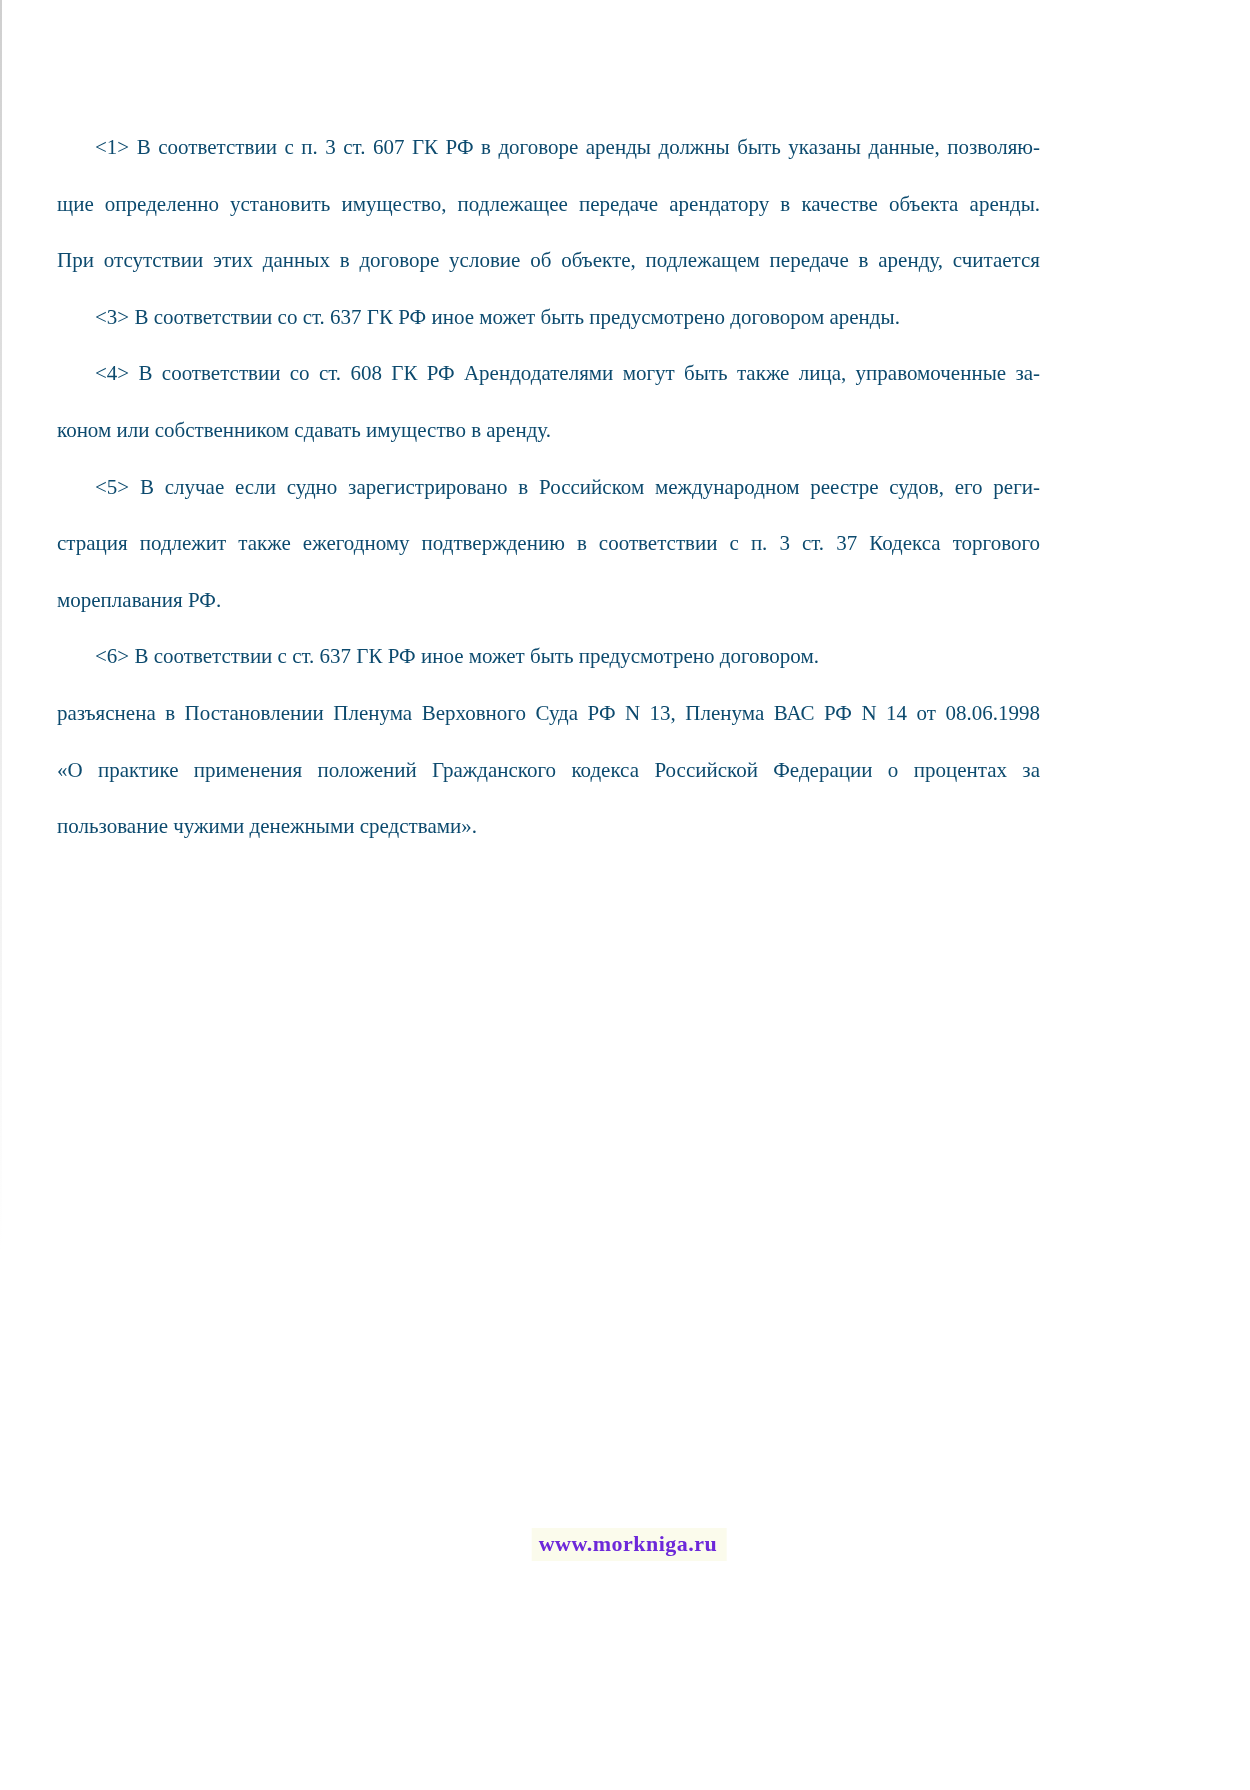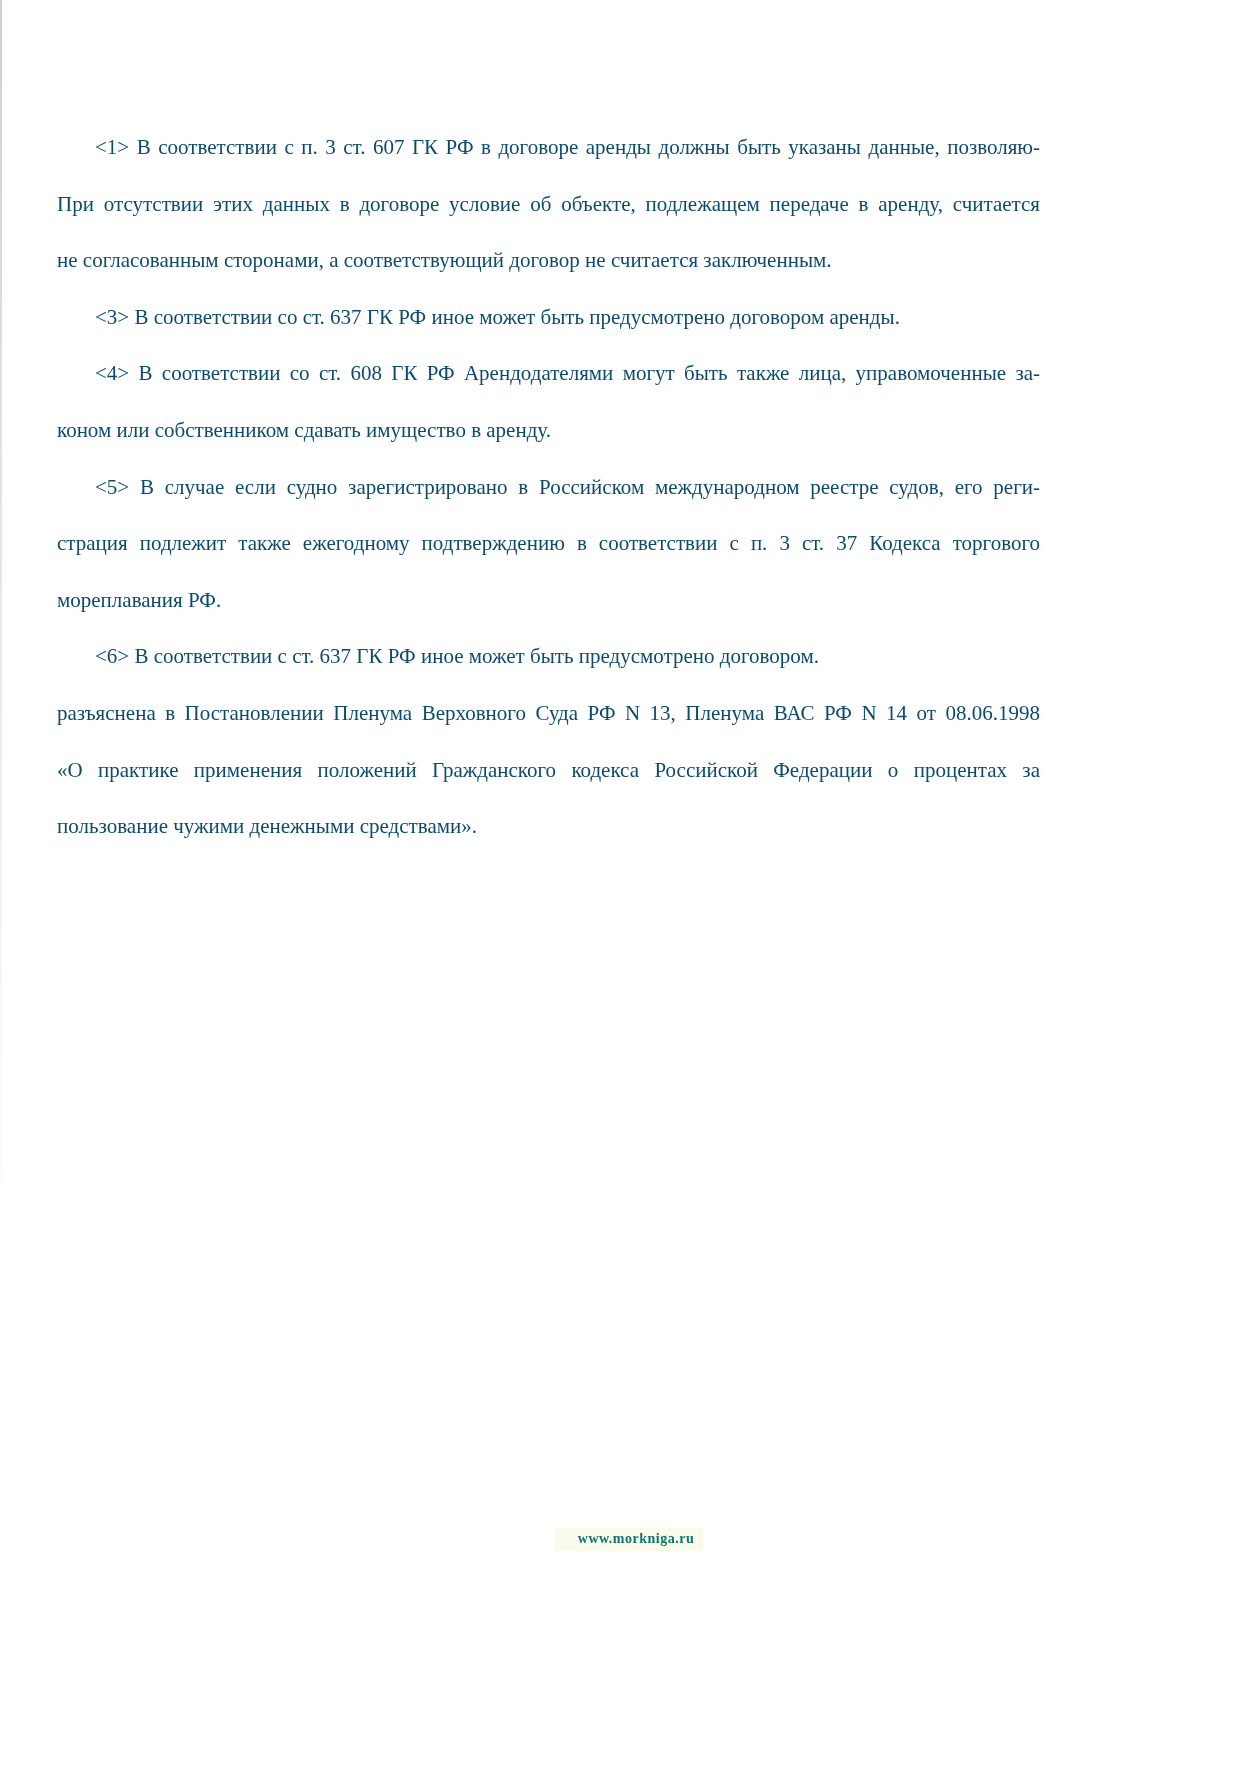--- a/index.html
+++ b/index.html
@@ -51,37 +51,37 @@
   .text-block .line.indent {
     text-indent: 38px;
   }
   .watermark {
     position: absolute;
     left: 50%;
     top: 1528px;
     transform: translateX(-50%);
     margin-left: 4px;
     background: #fbfbec;
-    color: #0f766e;
+    color: #6d28d9;
     font-weight: bold;
-    font-size: 14px;
+    font-size: 22px;
     letter-spacing: 0.5px;
-    padding: 3px 9px 4px 23px;
+    padding: 3px 9px 4px 7px;
     white-space: nowrap;
   }
 </style>
 </head>
 <body>
 
 <div class="page">
   <div class="scan-edge"></div>
   <div class="text-block">
       <div class="line fill indent">&lt;1&gt; В соответствии с п. 3 ст. 607 ГК РФ в договоре аренды должны быть указаны данные, позволяю-</div>
+      <div class="line fill">щие определенно установить имущество, подлежащее передаче арендатору в качестве объекта аренды.</div>
       <div class="line fill">При отсутствии этих данных в договоре условие об объекте, подлежащем передаче в аренду, считается</div>
-      <div class="line">не согласованным сторонами, а соответствующий договор не считается заключенным.</div>
       <div class="line indent">&lt;3&gt; В соответствии со ст. 637 ГК РФ иное может быть предусмотрено договором аренды.</div>
       <div class="line fill indent">&lt;4&gt; В соответствии со ст. 608 ГК РФ Арендодателями могут быть также лица, управомоченные за-</div>
       <div class="line">коном или собственником сдавать имущество в аренду.</div>
       <div class="line fill indent">&lt;5&gt; В случае если судно зарегистрировано в Российском международном реестре судов, его реги-</div>
       <div class="line fill">страция подлежит также ежегодному подтверждению в соответствии с п. 3 ст. 37 Кодекса торгового</div>
       <div class="line">мореплавания РФ.</div>
       <div class="line indent">&lt;6&gt; В соответствии с ст. 637 ГК РФ иное может быть предусмотрено договором.</div>
       <div class="line fill">разъяснена в Постановлении Пленума Верховного Суда РФ N 13, Пленума ВАС РФ N 14 от 08.06.1998</div>
       <div class="line fill">«О практике применения положений Гражданского кодекса Российской Федерации о процентах за</div>
       <div class="line">пользование чужими денежными средствами».</div>

